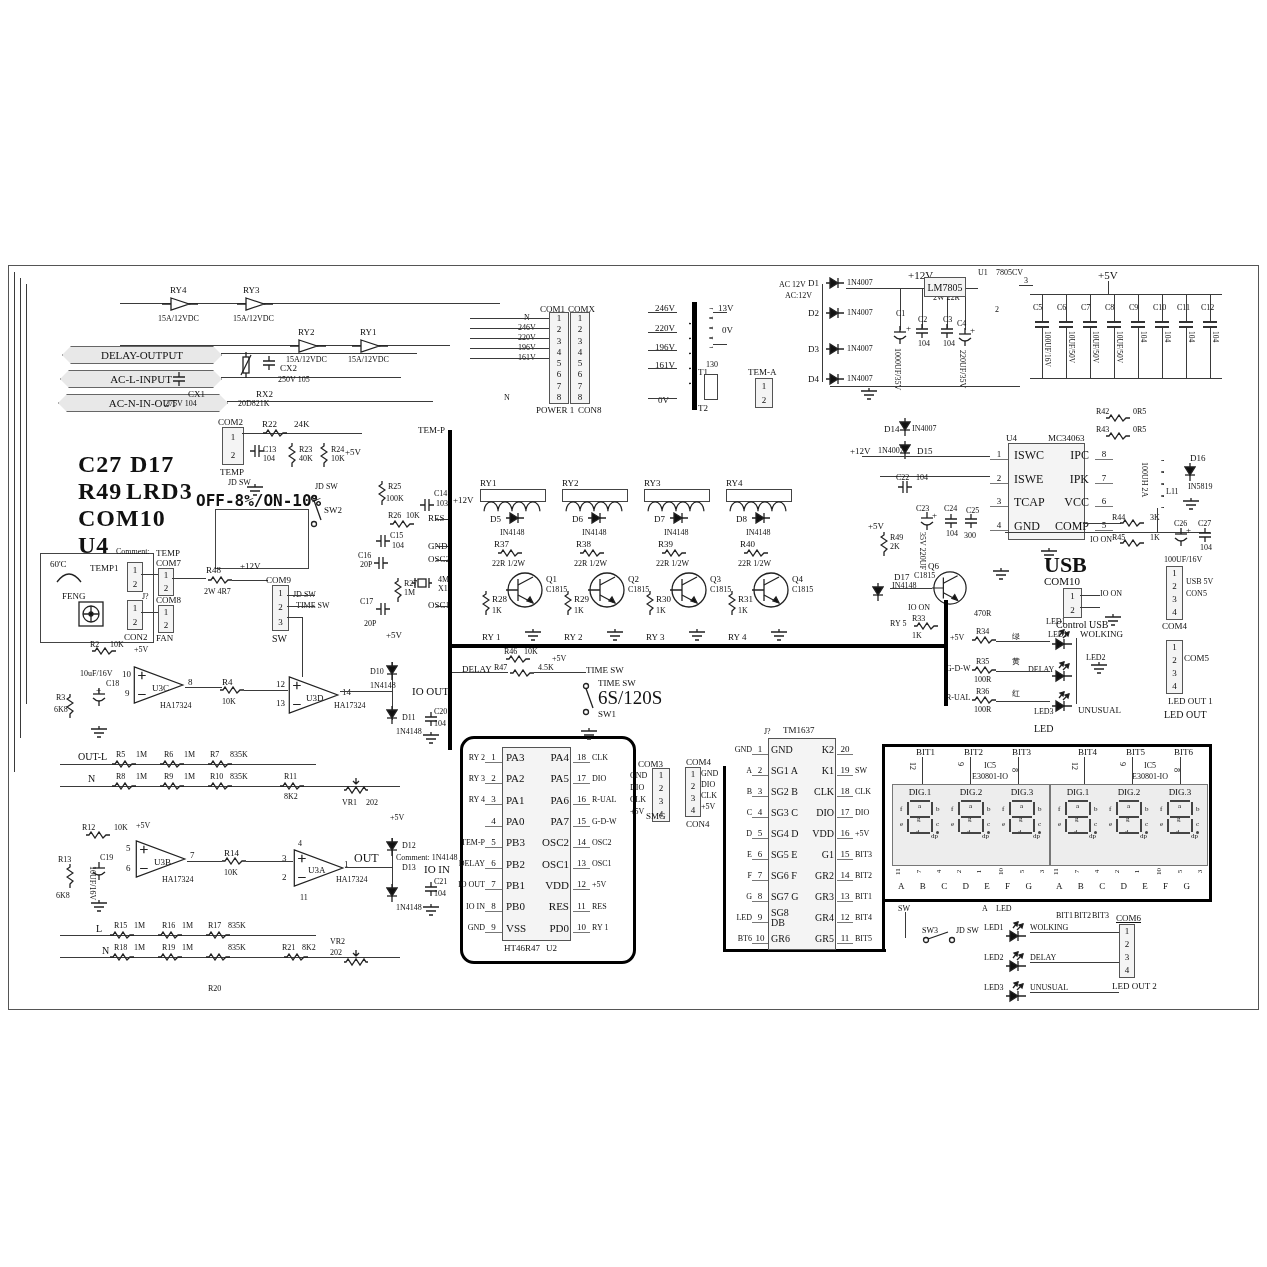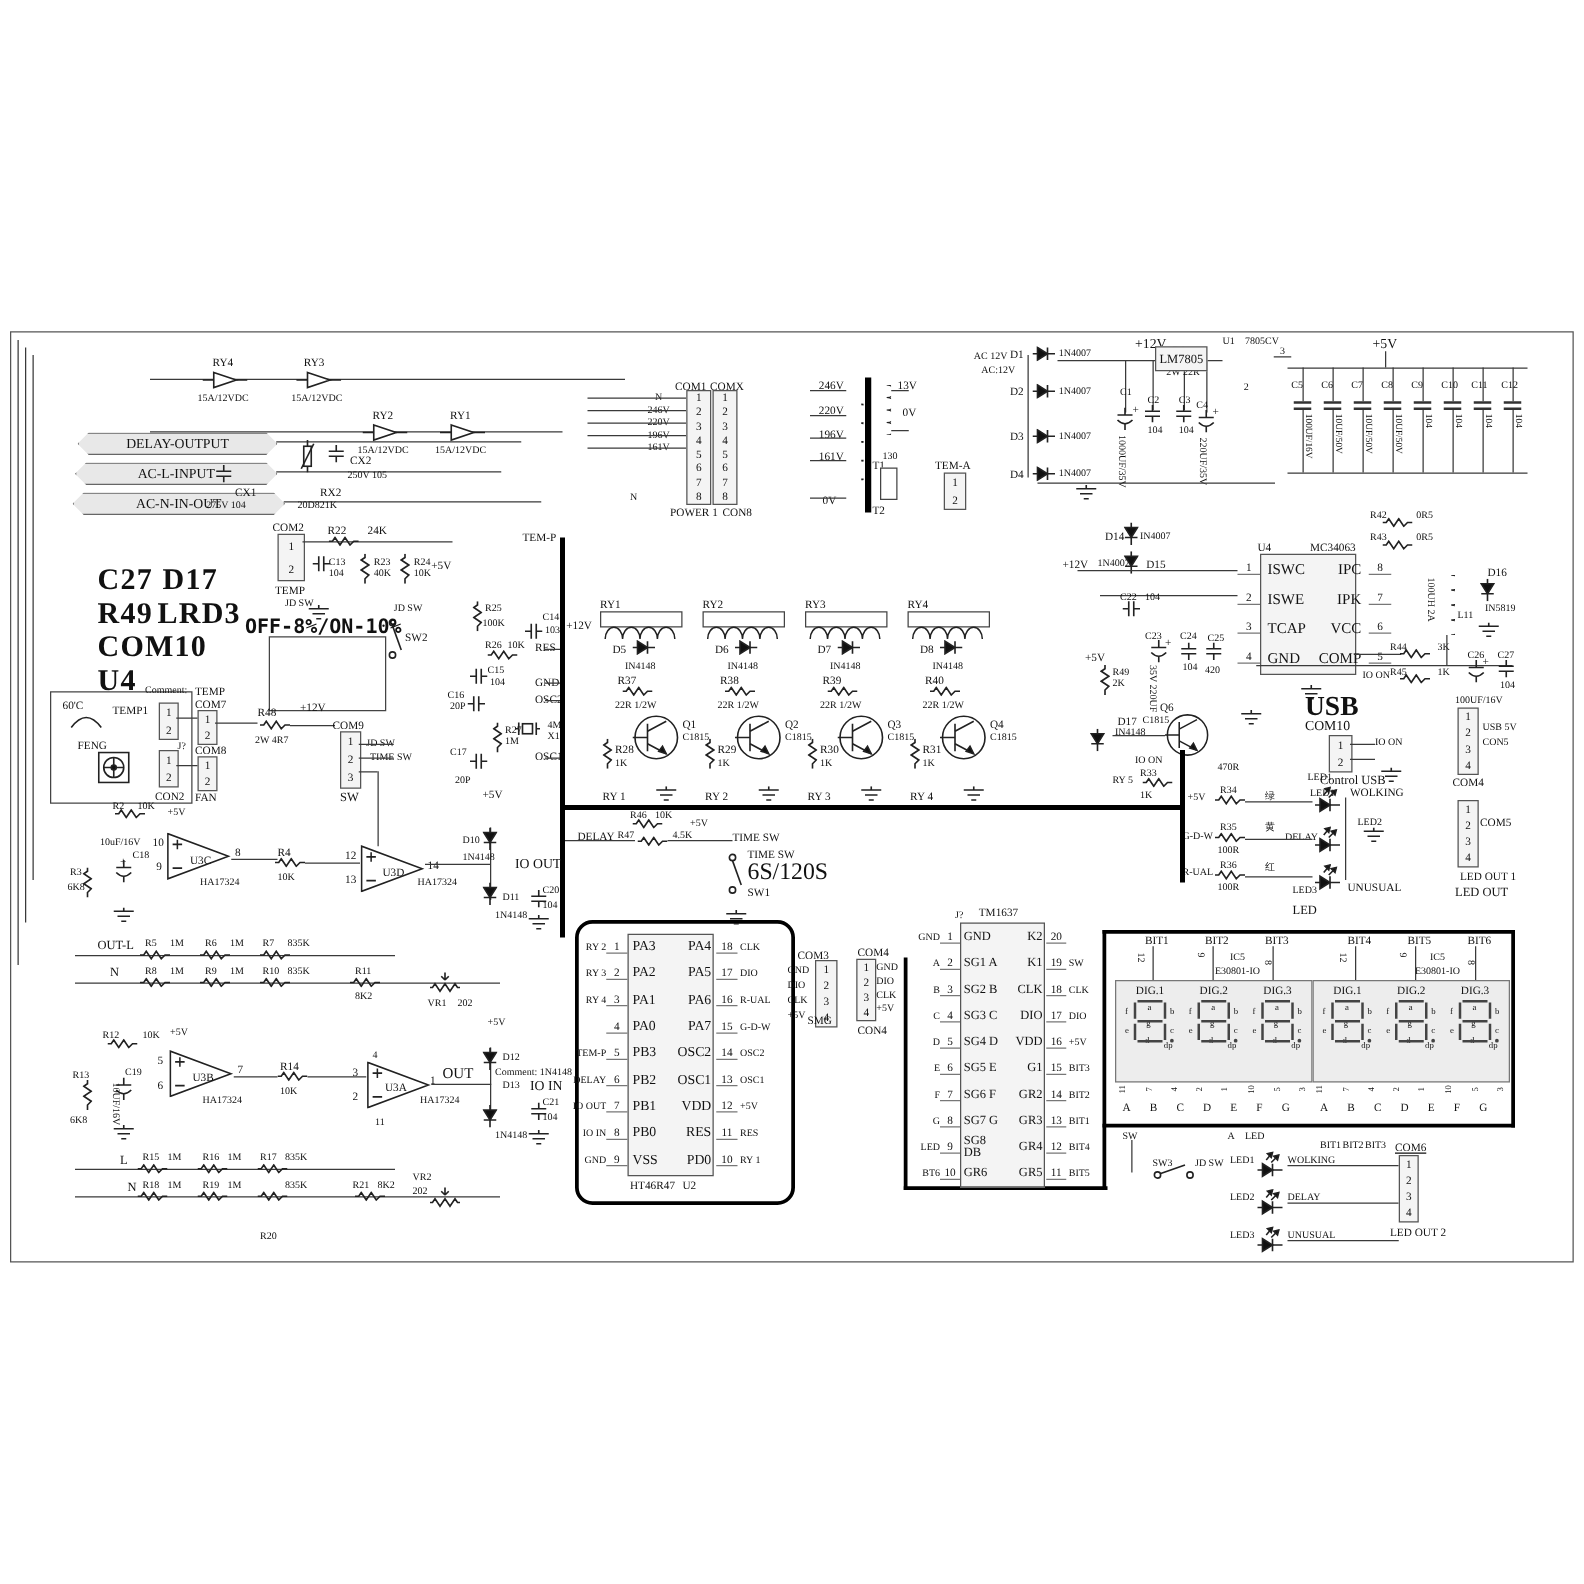--- a/index.html
+++ b/index.html
@@ -654,21 +654,21 @@
 <span class="vt" style="left:918px;top:532px">35V 220UF</span>
 <span class="t t8" style="left:944px;top:505px">C24</span>
 <svg class="s" style="left:944px;top:514px;width:14px;height:14px">
       <use href="#cap-v"></use>
     </svg>
 <span class="t t8" style="left:946px;top:530px">104</span>
 <span class="t t8" style="left:966px;top:507px">C25</span>
 <svg class="s" style="left:964px;top:514px;width:14px;height:14px">
       <use href="#cap-v"></use>
     </svg>
-<span class="t t8" style="left:964px;top:532px">420</span>
+<span class="t t8" style="left:964px;top:532px">300</span>
 <div class="w" style="left:1083px;top:523px;width:38px;height:1px"></div>
 <span class="t t8" style="left:1112px;top:514px">R44</span>
 <svg class="s" style="left:1120px;top:519px;width:24px;height:8px">
       <use href="#res-h"></use>
     </svg>
 <span class="t t8" style="left:1150px;top:514px">3K</span>
 <span class="t t8" style="left:1090px;top:536px">IO ON</span>
 <span class="t t8" style="left:1112px;top:534px">R45</span>
 <svg class="s" style="left:1120px;top:539px;width:24px;height:8px">
       <use href="#res-h"></use>

